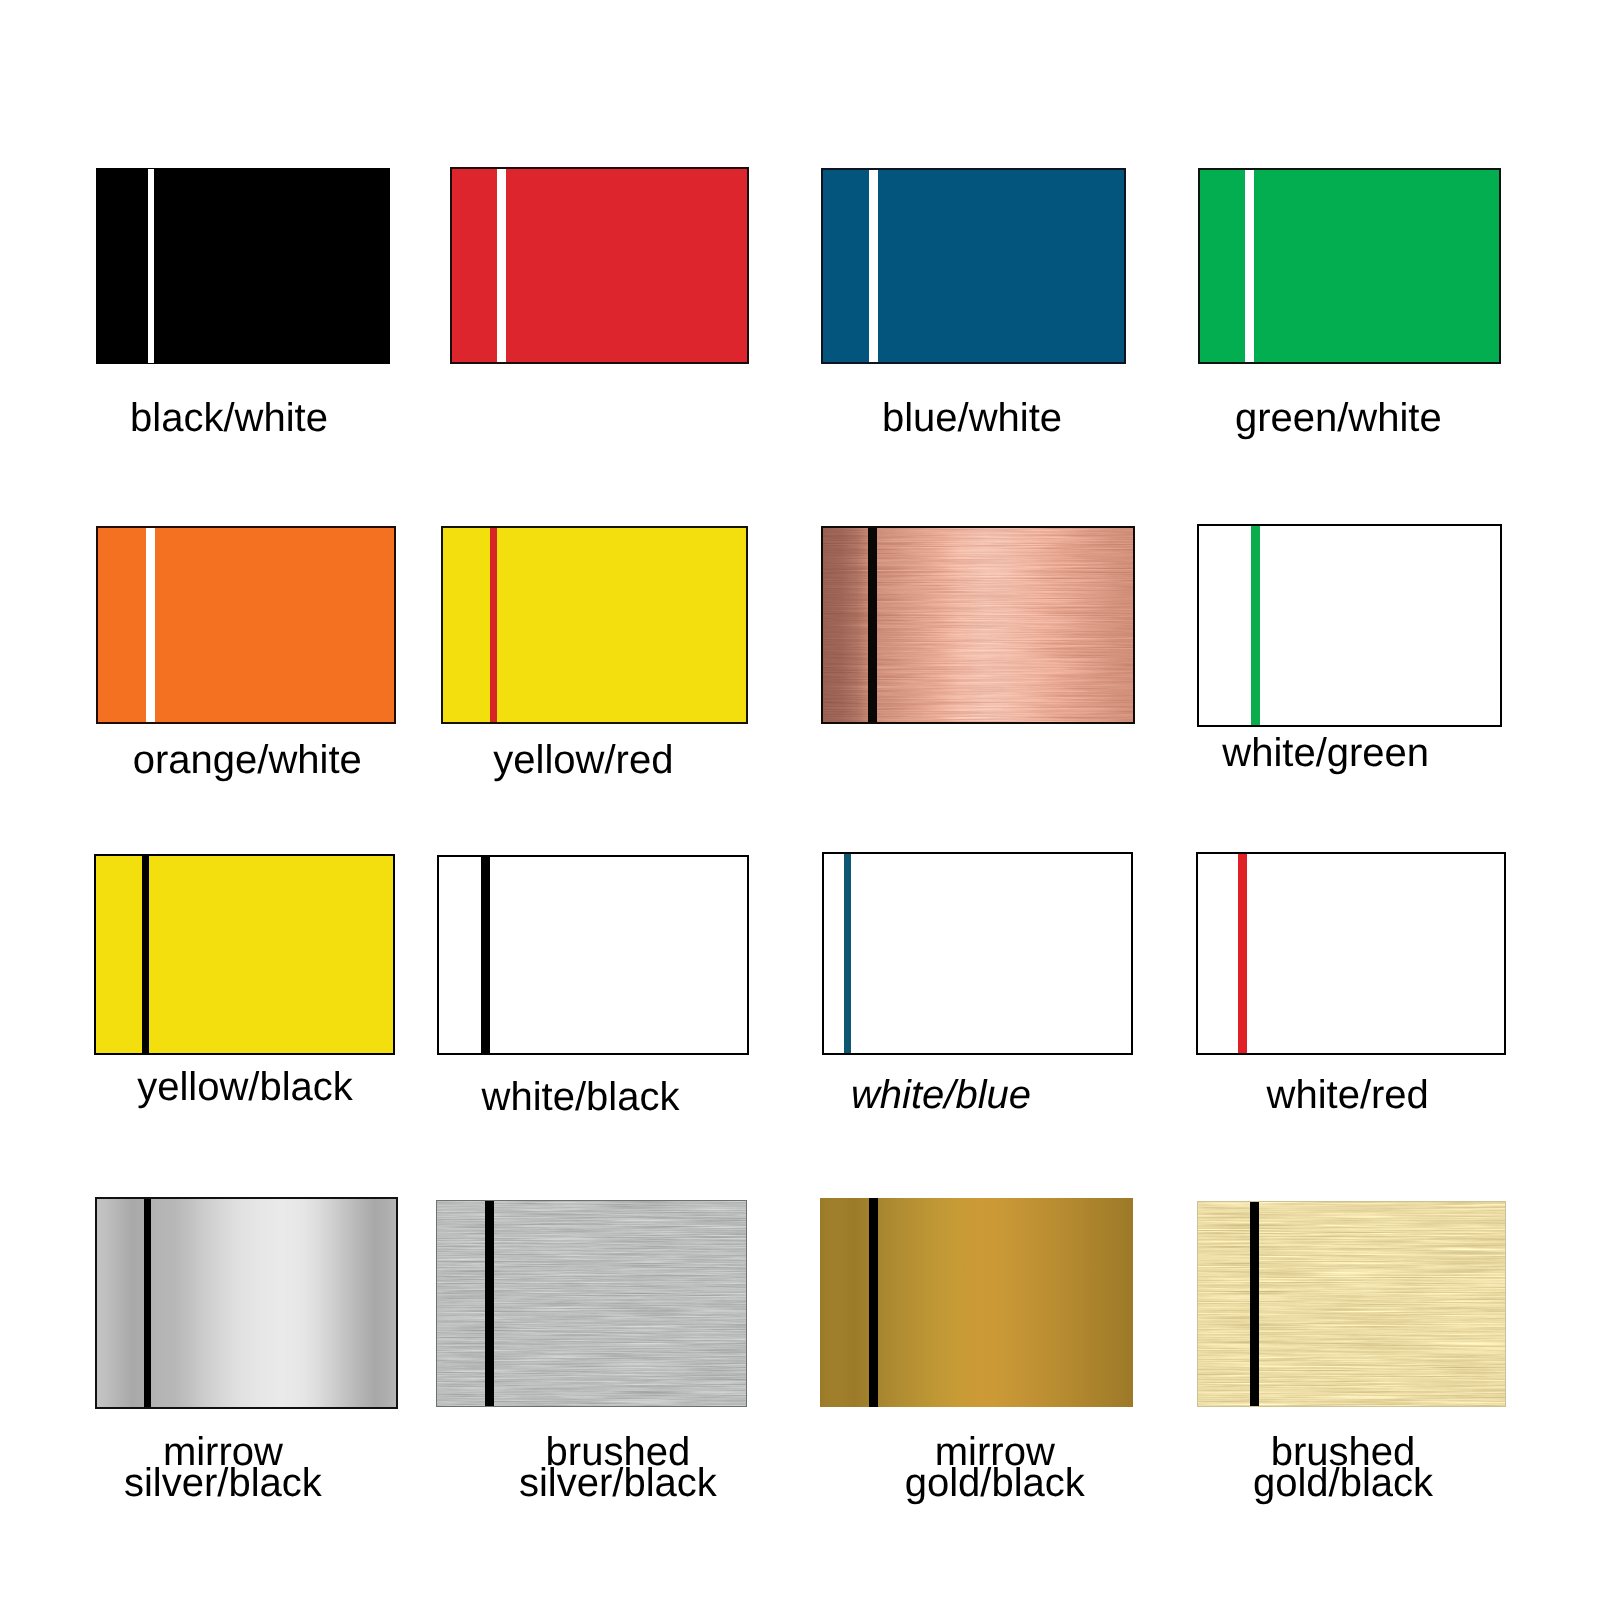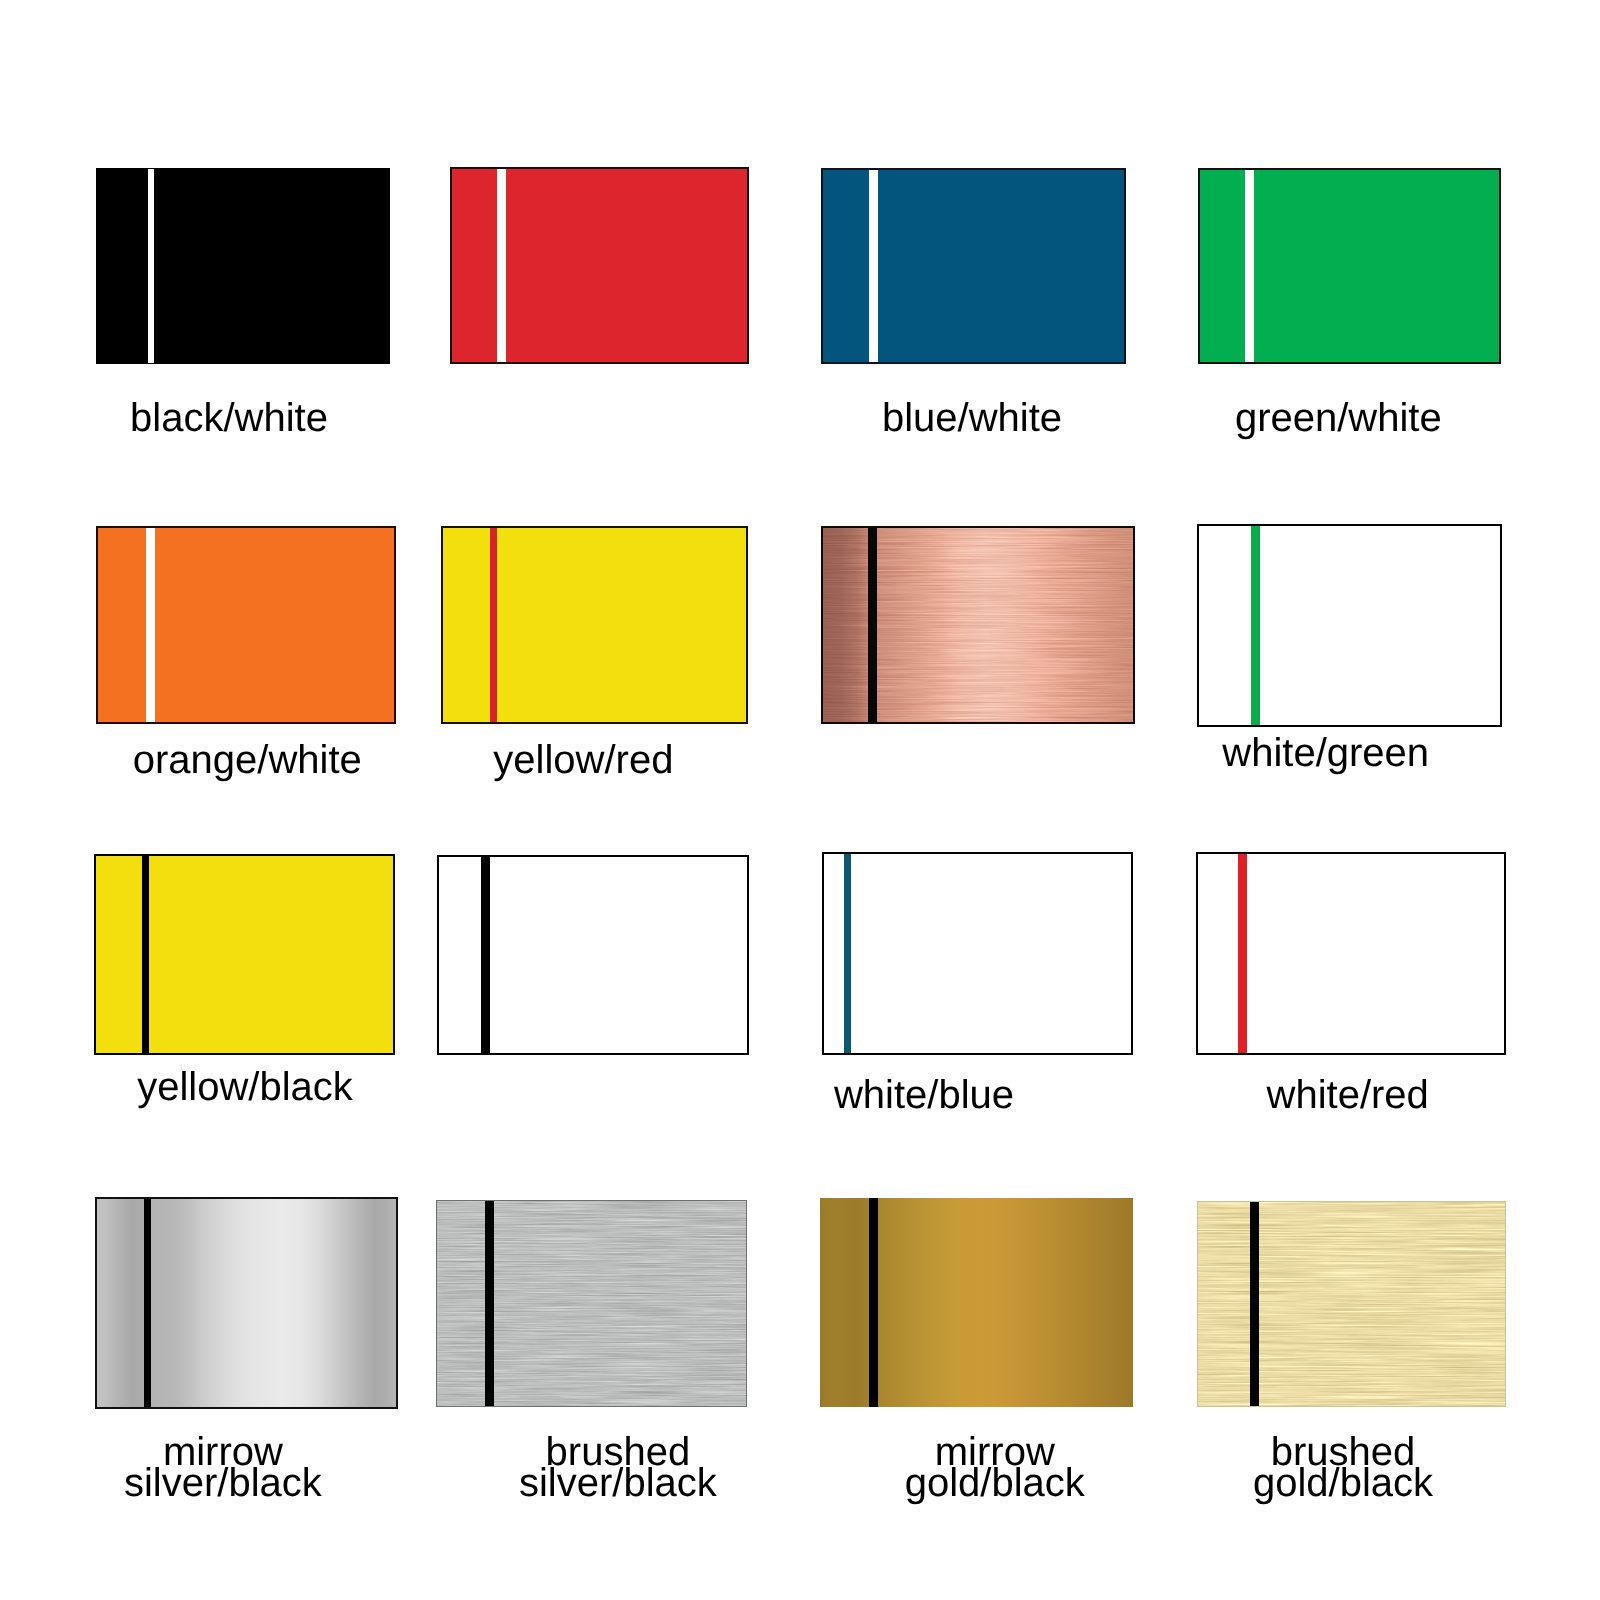--- a/index.html
+++ b/index.html
@@ -185,27 +185,28 @@
         <div class="stripe" style="left: 45.5px; width: 7px; background: rgb(0, 0, 0);"></div>
       </div>
     </div>
     <div class="lbl" style="left: -55px; top: 1072px; width: 600px;">yellow/black</div>
     <div class="cell" style="left: 437px; top: 855px; width: 312px; height: 200px;">
       <div class="sw swatch-white-black" style="width: 312px; height: 200px;">
         <div class="fill fill-white-black"></div>
         <div class="stripe" style="left: 41.5px; width: 9px; background: rgb(0, 0, 0);"></div>
       </div>
     </div>
+    <div class="lbl" style="left: 280.5px; top: 1082px; width: 600px;">white/black</div>
     <div class="cell" style="left: 822px; top: 852px; width: 311px; height: 203px;">
       <div class="sw swatch-white-blue" style="width: 311px; height: 203px;">
         <div class="fill fill-white-blue"></div>
         <div class="stripe" style="left: 19.5px; width: 7px; background: rgb(13, 87, 114);"></div>
       </div>
     </div>
-    <div class="lbl" style="left: 624px; top: 1079.7px; width: 600px;">white/blue</div>
+    <div class="lbl" style="left: 641px; top: 1079.7px; width: 600px; font-style: italic;">white/blue</div>
     <div class="cell" style="left: 1196px; top: 852px; width: 310px; height: 203px;">
       <div class="sw swatch-white-red" style="width: 310px; height: 203px;">
         <div class="fill fill-white-red"></div>
         <div class="stripe" style="left: 39.5px; width: 9px; background: rgb(223, 32, 38);"></div>
       </div>
     </div>
     <div class="lbl" style="left: 1047.7px; top: 1079.7px; width: 600px;">white/red</div>
     <div class="cell" style="left: 95px; top: 1197px; width: 303px; height: 212px;">
       <div class="sw swatch-mirrow-silver-black" style="width: 303px; height: 212px;">
         <div class="fill fill-mirrow-silver-black"></div>

